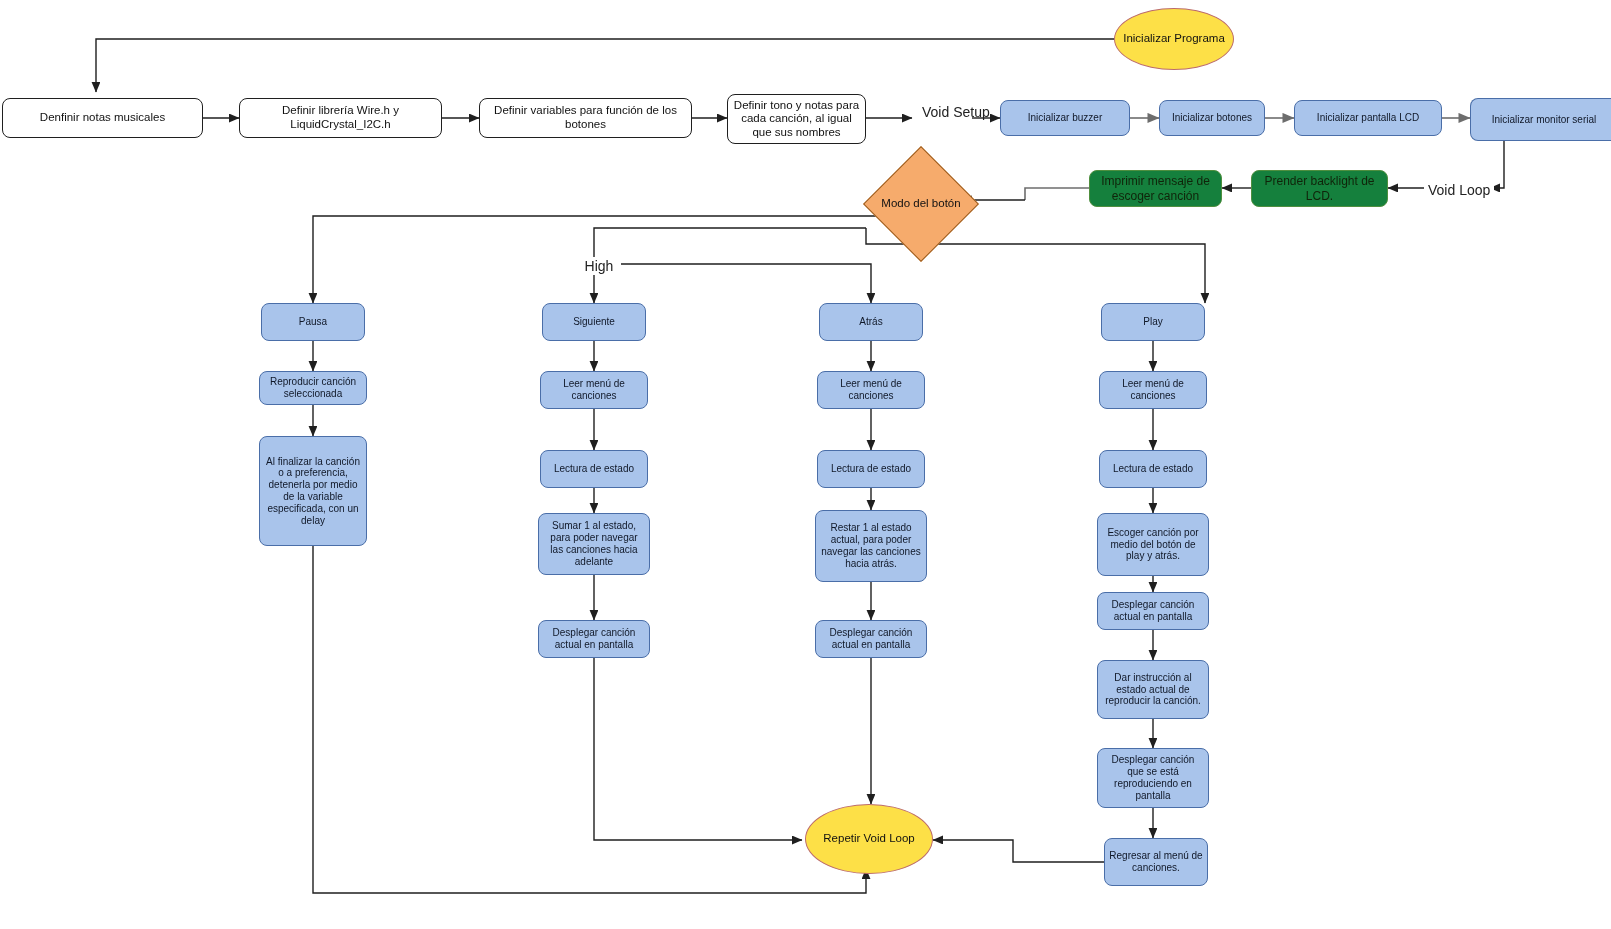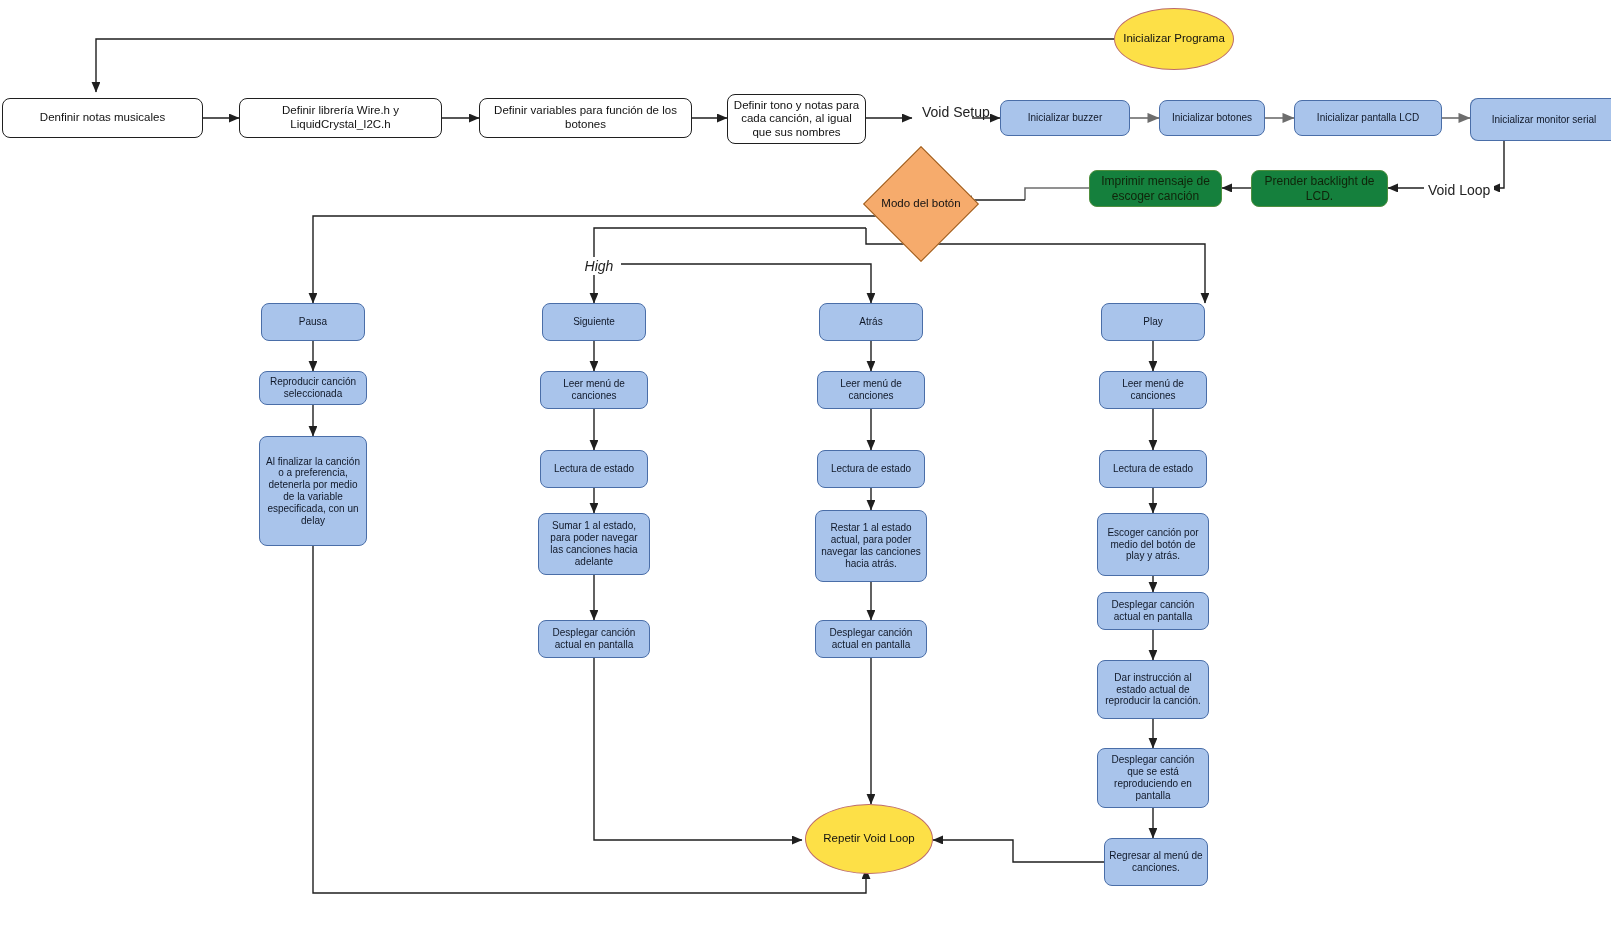--- a/index.html
+++ b/index.html
@@ -243,21 +243,21 @@
 
   <div class="node green" style="left:1089px; top:170px; width:133px; height:37px;">
     <span>Imprimir mensaje de escoger canción</span>
   </div>
 
   <div class="diamond-wrap" style="left:880px; top:163px; width:82px; height:82px;">
     <div class="diamond-shape"></div>
     <div class="diamond-label">Modo del botón</div>
   </div>
 
-  <div class="edge-label" style="left:577px; top:257px; width:36px;font-style:italic;">
+  <div class="edge-label" style="left:577px; top:257px; width:36px;">
     <span>High</span>
   </div>
 
   <div class="node blue" style="left:261px; top:303px; width:104px; height:38px;">
     <span>Pausa</span>
   </div>
   <div class="node blue" style="left:542px; top:303px; width:104px; height:38px;">
     <span>Siguiente</span>
   </div>
   <div class="node blue" style="left:819px; top:303px; width:104px; height:38px;">

